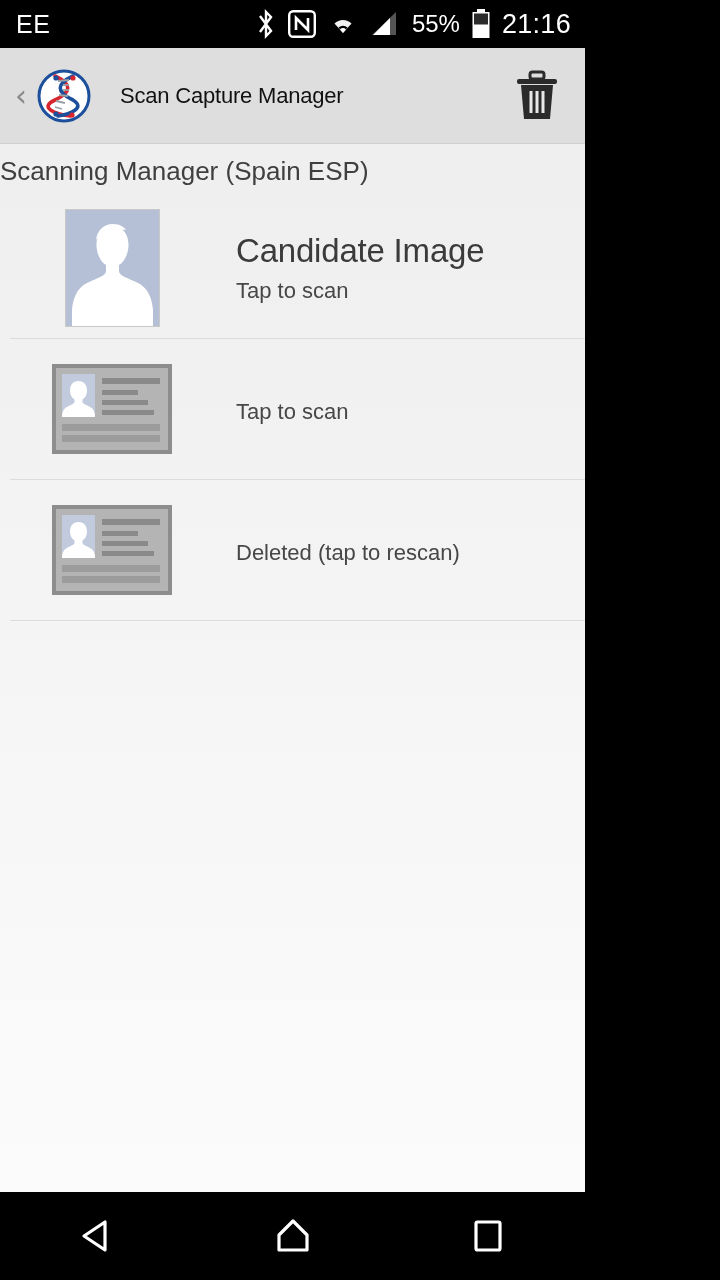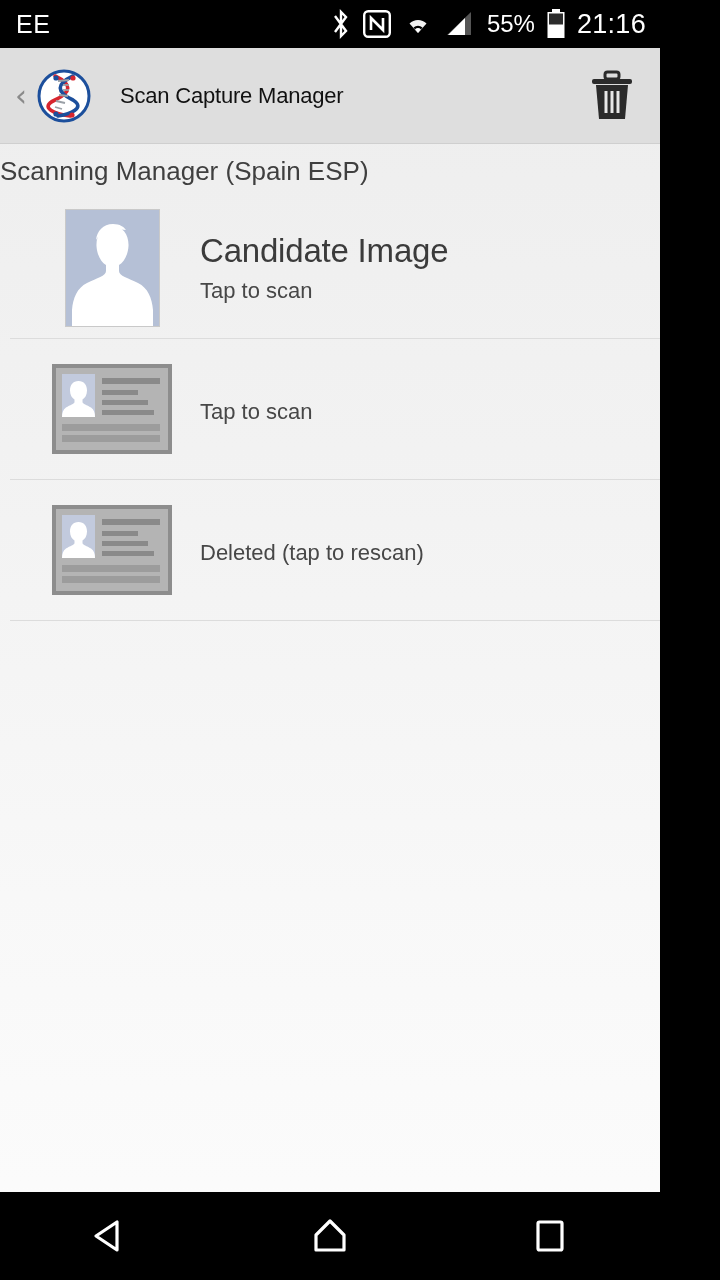--- a/index.html
+++ b/index.html
@@ -4,21 +4,21 @@
 <style>
   * { box-sizing: border-box; margin: 0; padding: 0; }
   html, body {
     width: 720px; height: 1280px;
     font-family: "Liberation Sans", sans-serif;
     overflow: hidden;
     background: #000;
   }
   #screen {
     position: relative;
-    width: 660px; height: 1280px;
+    width: 585px; height: 1280px;
     display: flex; flex-direction: column;
     background: linear-gradient(to bottom, #ededed 0%, #f2f2f2 35%, #f8f8f8 70%, #fcfcfc 100%);
   }
 
   
   #status-bar {
     height: 48px; flex: 0 0 48px;
     background: #000; color: #fff;
     display: flex; align-items: center;
     padding: 0 14px 0 16px;
@@ -57,20 +57,21 @@
     font-size: 26px; color: #3f3f3f;
   }
 
   
   #scan-list { flex: 0 0 auto; }
   .list-item {
     display: flex; align-items: center;
     padding: 12px 0 12px 0;
     border-bottom: 1px solid #dcdcdc;
     margin-left: 10px;
+    gap: 36px;
   }
   .item-thumb {
     flex: 0 0 120px; width: 120px;
     display: flex; align-items: center; justify-content: center;
     margin-left: 42px;
   }
   .item-text { margin-left: 28px; display: flex; flex-direction: column; justify-content: center; }
   .item-title { font-size: 33px; color: #3b3b3b; line-height: 1.25; letter-spacing: -0.2px; }
   .item-subtitle { font-size: 22px; color: #474747; line-height: 1.3; margin-top: 6px; }
 

